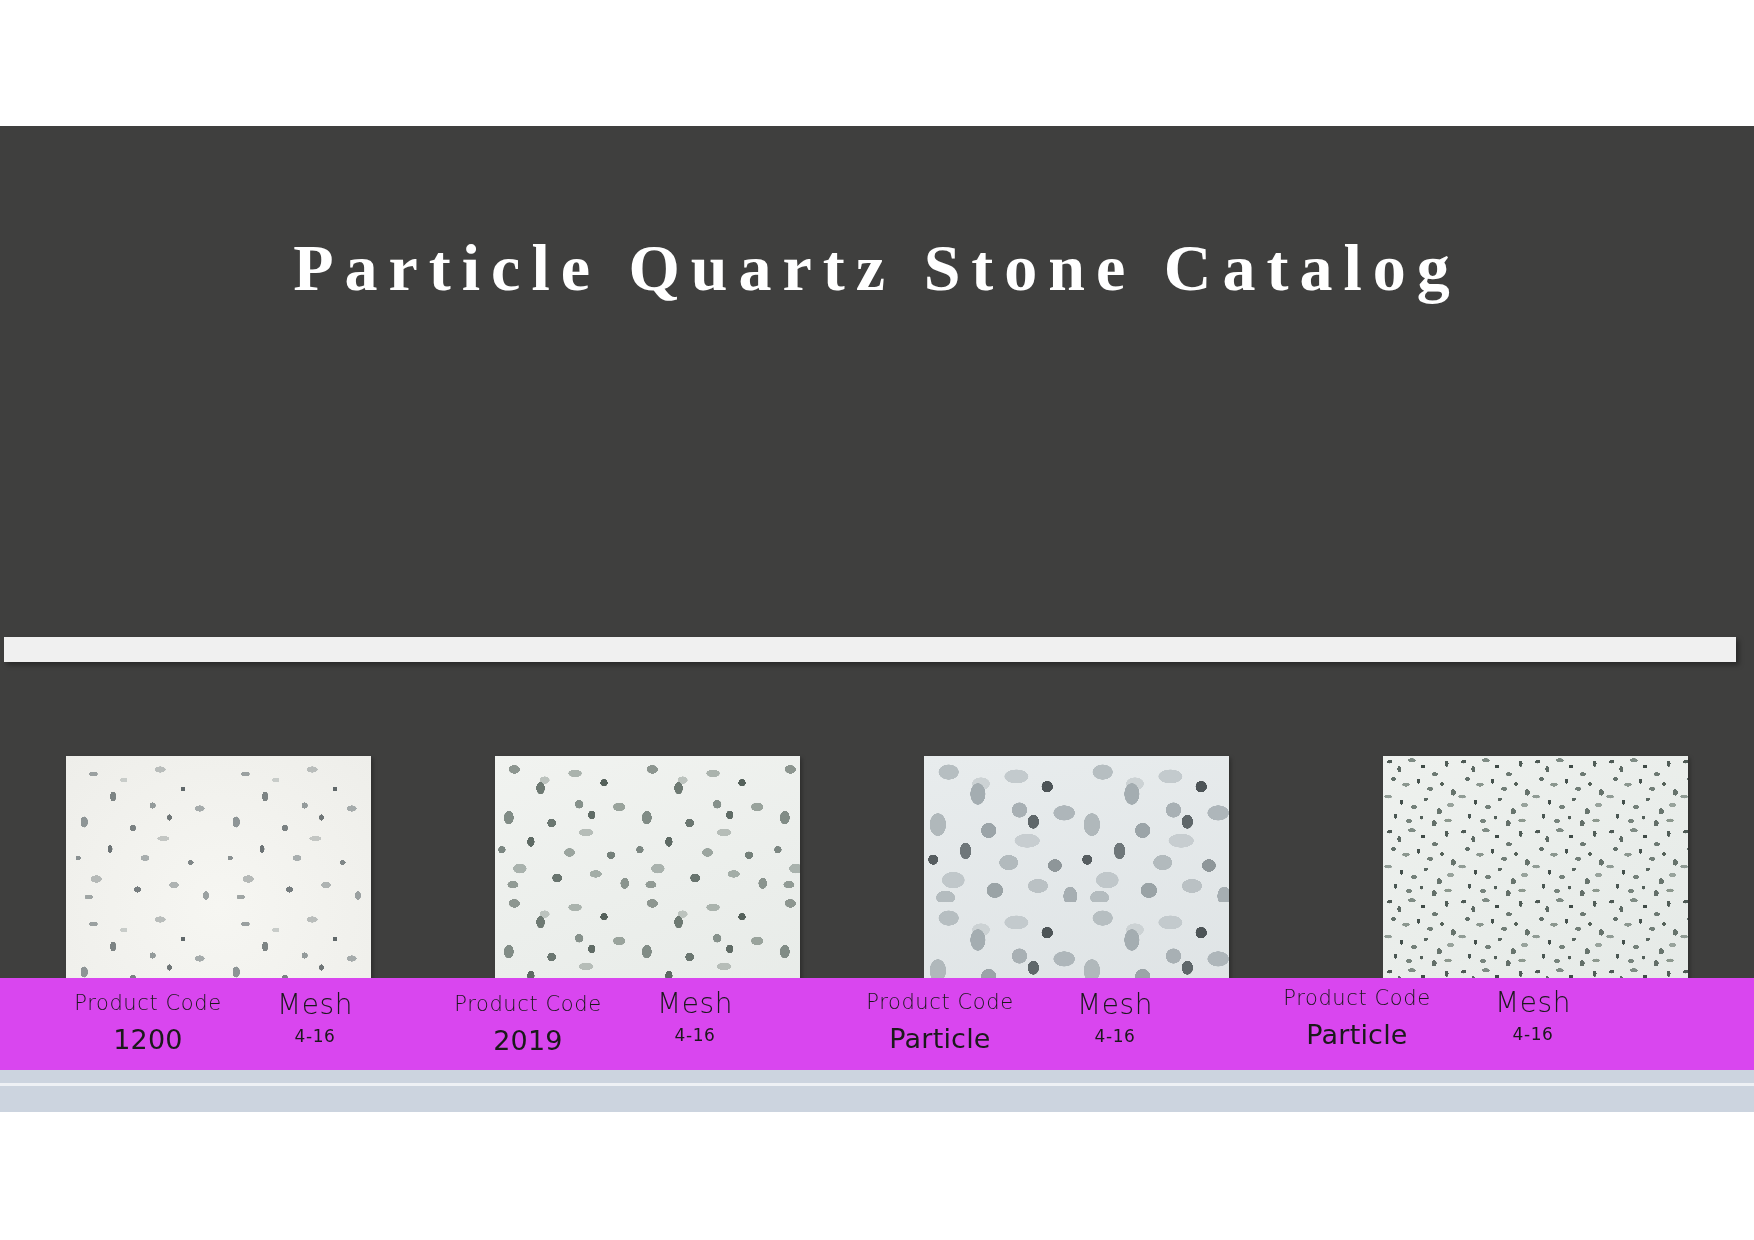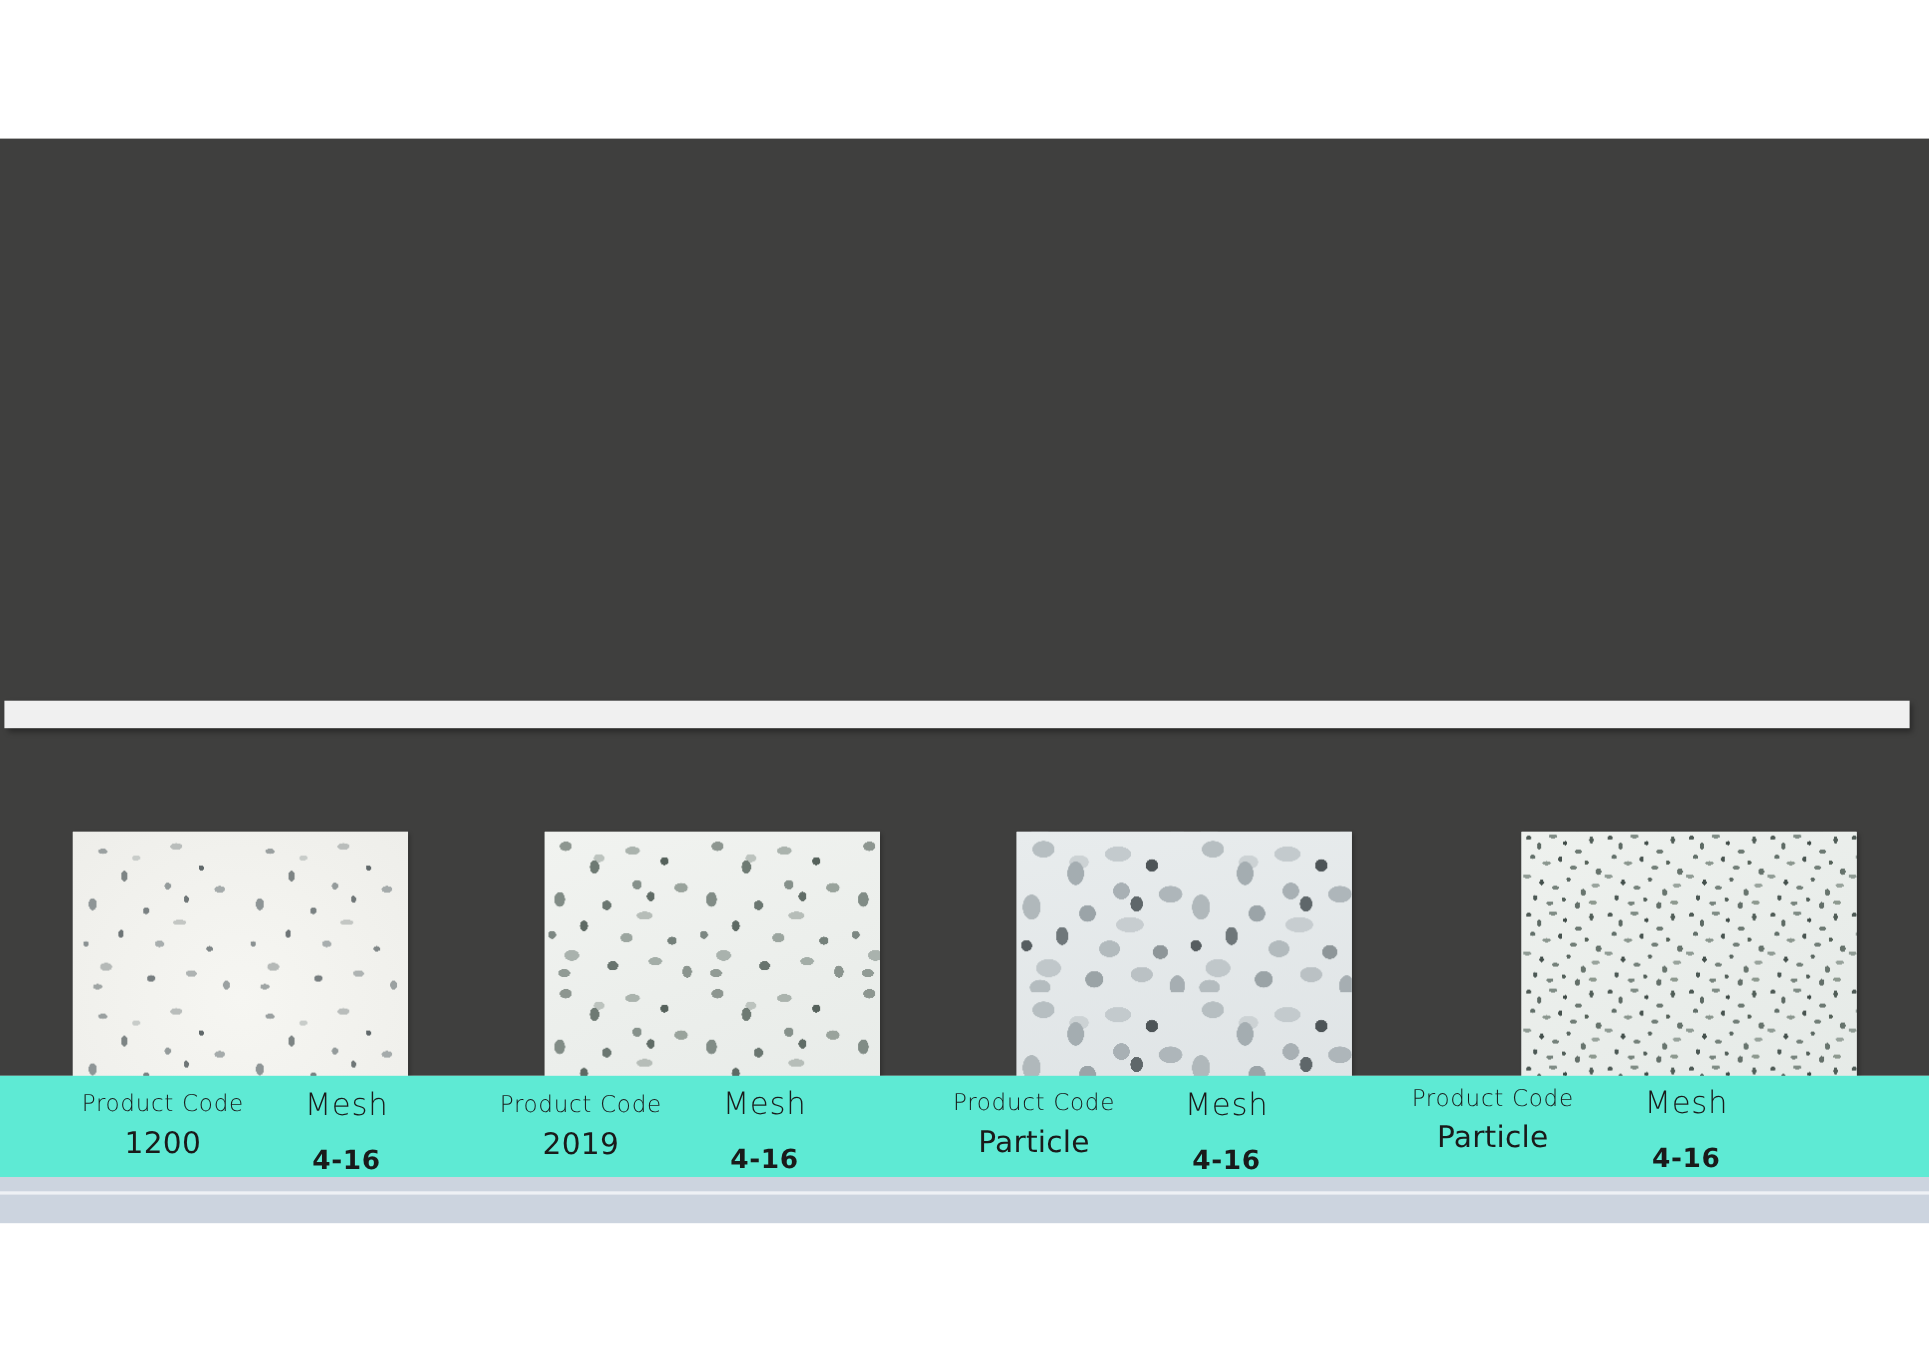--- a/index.html
+++ b/index.html
@@ -212,21 +212,21 @@
       100% 100%;
   }
 
   
   .caption-band {
     position: absolute;
     left: 0;
     top: 978px;
     width: 1754px;
     height: 92px;
-    background: #5eead4;
+    background: #d946ef;
   }
 
   .caption-group {
     position: absolute;
     top: 0;
     height: 92px;
   }
   .cg-0 { left: 20px;   width: 400px; }
   .cg-1 { left: 400px;  width: 400px; }
   .cg-2 { left: 810px;  width: 400px; }
@@ -260,24 +260,24 @@
     font-family: "DejaVu Sans", sans-serif;
     line-height: 1.18;
   }
   .cap-mesh .lbl {
     font-size: 28px;
     font-weight: 300;
     letter-spacing: 0.6px;
     white-space: nowrap;
   }
   .cap-mesh .val {
-    font-size: 24px;
-    font-weight: 700;
+    font-size: 17px;
+    font-weight: 400;
     letter-spacing: 0.6px;
-    margin-top: 20px;
+    margin-top: 5px;
     white-space: nowrap;
   }
 
   
   .cg-0 .cap-code { left: 38px;  top: 13px;  width: 180px; }
   .cg-0 .cap-mesh { left: 240px; top: 10px;  width: 110px; }
 
   .cg-1 .cap-code { left: 38px;  top: 14px;  width: 180px; }
   .cg-1 .cap-mesh { left: 240px; top: 9px;   width: 110px; }
 
@@ -303,20 +303,21 @@
     width: 1754px;
     height: 3px;
     background: #eef1f5;
   }
 </style>
 </head>
 <body>
 
 <div class="hero">
 
+  <div class="hero-title">Particle Quartz Stone Catalog</div>
 
   <div class="divider-bar"></div>
 
   <div class="swatch-row">
 
     <div class="swatch swatch-0">
       <div class="stone s1"></div>
     </div>
 
     <div class="swatch swatch-1">

